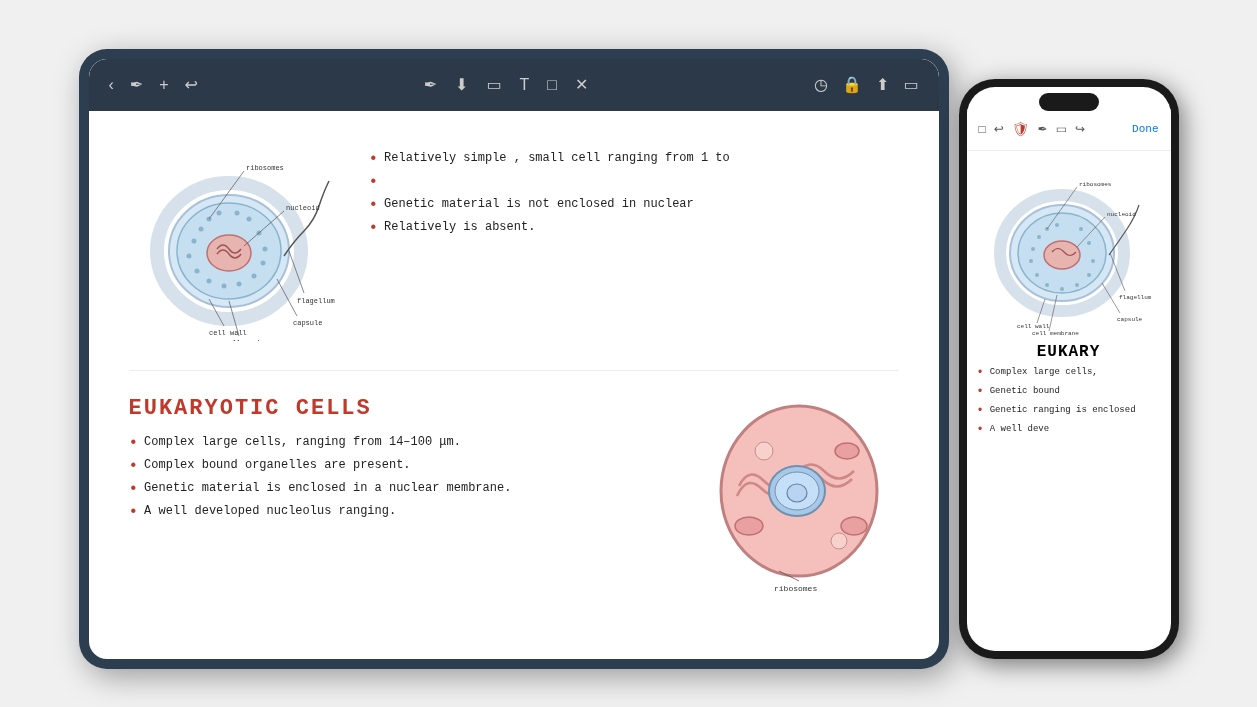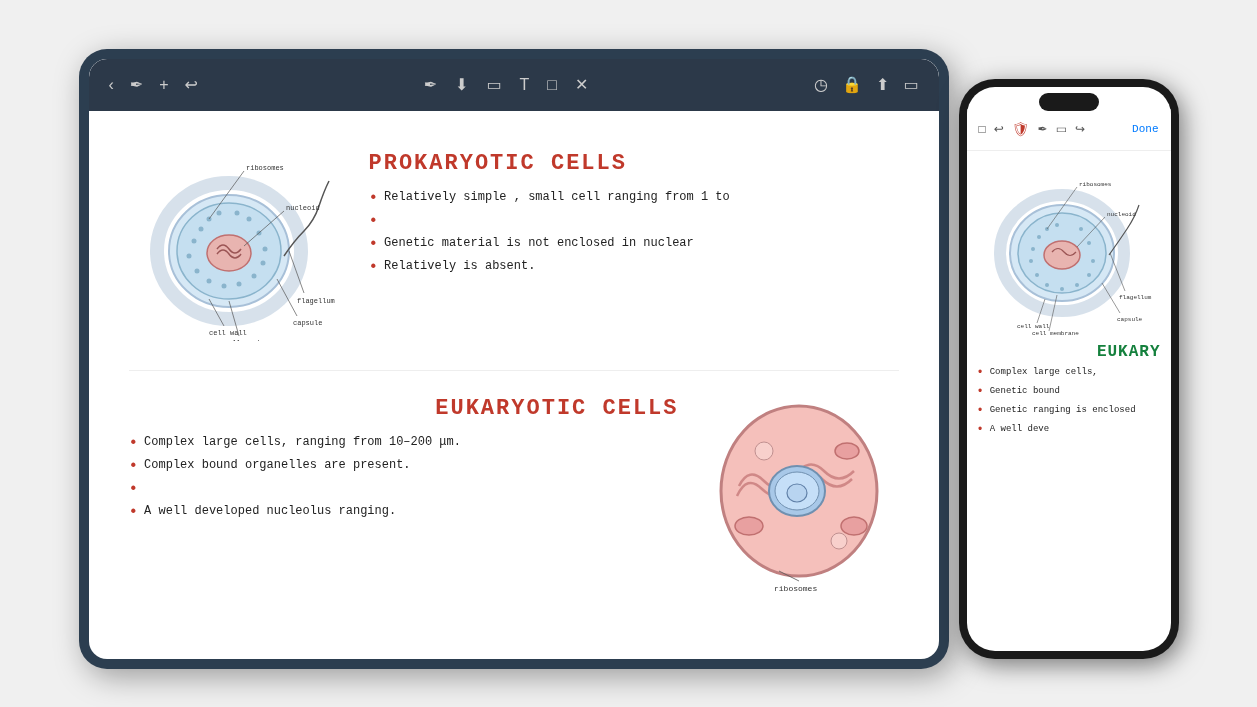--- a/index.html
+++ b/index.html
@@ -146,21 +146,21 @@
     }
 
     .section-title-eukaryotic {
       font-family: 'Courier New', monospace;
       font-size: 22px;
       font-weight: bold;
       color: #c0392b;
       letter-spacing: 2px;
       margin-bottom: 14px;
       text-transform: uppercase;
-      text-align: right;
+      text-align: left;
     }
 
     .eukaryotic-cell-diagram {
       flex-shrink: 0;
     }
 
     
     .phone {
       position: absolute;
       right: 0;
@@ -325,21 +325,20 @@
 
               <line x1="80" y1="158" x2="95" y2="185" stroke="#555" stroke-width="0.7"></line>
               <text x="80" y="194" font-size="7" fill="#333">cell wall</text>
 
               <line x1="100" y1="160" x2="110" y2="195" stroke="#555" stroke-width="0.7"></line>
               <text x="95" y="204" font-size="7" fill="#333">cell membrane</text>
             </svg>
           </div>
 
           <div class="prokaryotic-info">
-            <div class="section-title-prokaryotic">PROKARYOTIC  CELLS</div>
             <ul class="bullet-list">
               <li>
                 <span class="bullet-dot">•</span>
                 <span>Relatively  simple , small  cell  ranging  from 1 to</span>
               </li>
               <li>
                 <span class="bullet-dot">•</span>
               </li>
               <li>
                 <span class="bullet-dot">•</span>
@@ -355,28 +354,29 @@
 
         <div class="divider-line"></div>
 
         <div class="eukaryotic-section">
 
           <div class="eukaryotic-info">
             <div class="section-title-eukaryotic">EUKARYOTIC  CELLS</div>
             <ul class="bullet-list">
               <li>
                 <span class="bullet-dot">•</span>
-                <span>Complex   large  cells, ranging  from  10–200 μm.</span>
+                <span>Complex   large  cells, ranging  from  14–100 μm.</span>
               </li>
               <li>
                 <span class="bullet-dot">•</span>
                 <span>Complex  bound  organelles  are  present.</span>
               </li>
               <li>
                 <span class="bullet-dot">•</span>
+                <span>Genetic  material  is  enclosed  in  a  nuclear  membrane.</span>
               </li>
               <li>
                 <span class="bullet-dot">•</span>
                 <span>A  well  developed  nucleolus  ranging.</span>
               </li>
             </ul>
           </div>
 
           <div class="eukaryotic-cell-diagram">
             <svg width="190" height="200" viewBox="0 0 190 200">
@@ -462,21 +462,21 @@
             <text x="142" y="134" font-size="6" fill="#333">flagellum</text>
             <line x1="125" y1="118" x2="143" y2="148" stroke="#555" stroke-width="0.6"></line>
             <text x="140" y="156" font-size="6" fill="#333">capsule</text>
             <line x1="68" y1="134" x2="60" y2="158" stroke="#555" stroke-width="0.6"></line>
             <text x="40" y="163" font-size="6" fill="#333">cell wall</text>
             <line x1="80" y1="130" x2="72" y2="166" stroke="#555" stroke-width="0.6"></line>
             <text x="55" y="170" font-size="6" fill="#333">cell membrane</text>
           </svg>
         </div>
 
-        <div style="font-family:'Courier New',monospace; font-size:16px; font-weight:bold; color:#15803d; letter-spacing:1px; text-align:right; margin-top:4px;">EUKARY</div>
+        <div style="font-family:'Courier New',monospace; font-size:16px; font-weight:bold; color:#000000; letter-spacing:1px; text-align:center; margin-top:4px;">EUKARY</div>
 
         <ul class="bullet-list" style="margin-top:6px;">
           <li style="font-size:9px;">
             <span class="bullet-dot" style="font-size:12px;">•</span>
             <span>Complex   large cells,</span>
           </li>
           <li style="font-size:9px;">
             <span class="bullet-dot" style="font-size:12px;">•</span>
             <span>Genetic  bound</span>
           </li>

